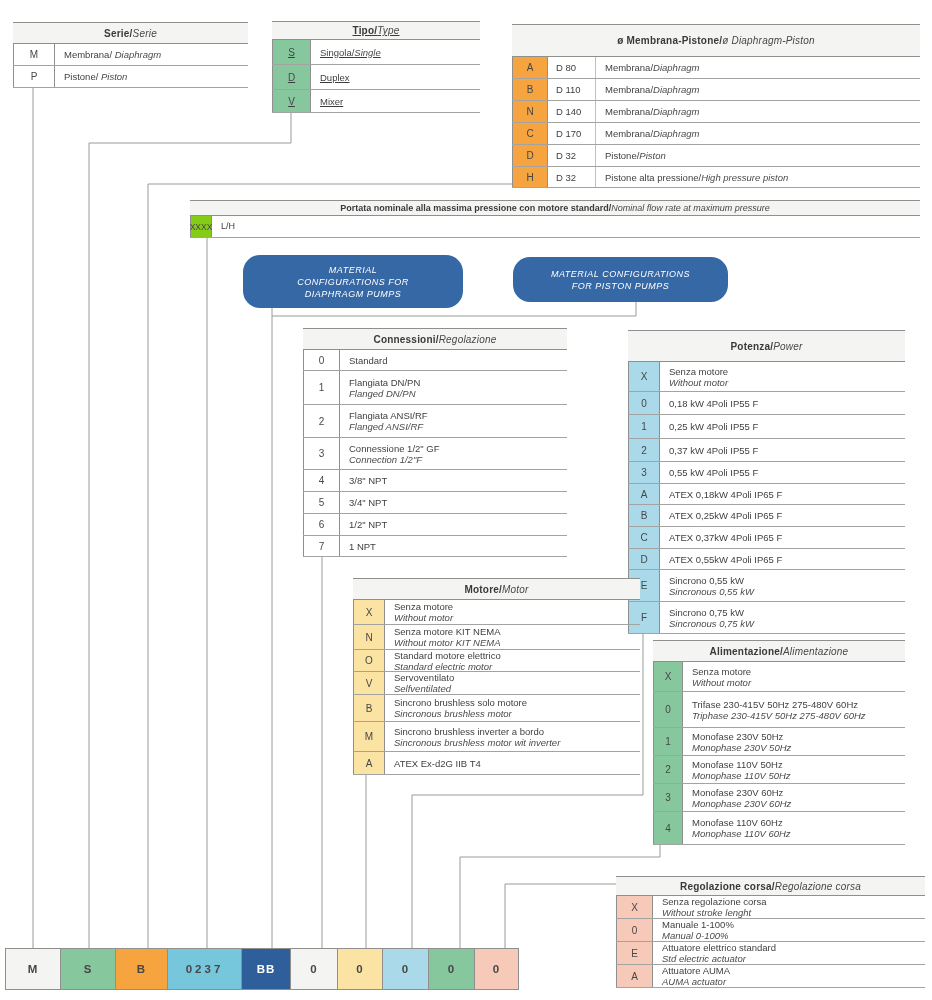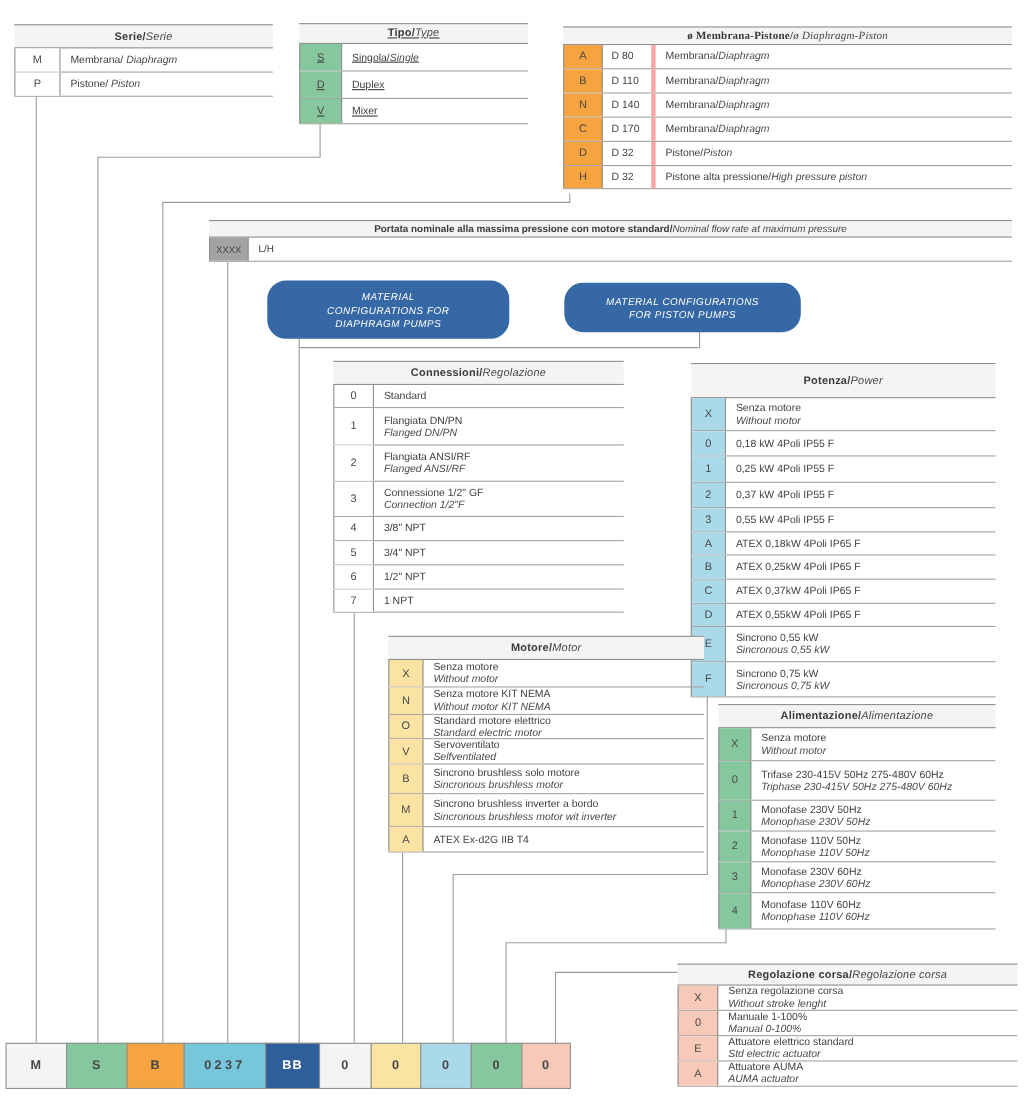--- a/index.html
+++ b/index.html
@@ -15,21 +15,21 @@
     font-size:10px;font-weight:bold;color:#3a3a3a;box-sizing:border-box;letter-spacing:.2px;white-space:nowrap;
   }
   .thead .en{font-style:italic;font-weight:normal;color:#474747;}
   .trow{display:flex;align-items:stretch;border-bottom:1px solid #a3a3a1;box-sizing:border-box;font-size:9.5px;}
   .ccell{
     border-left:1px solid #8f8f8d;border-right:1px solid #8f8f8d;
     display:flex;align-items:center;justify-content:center;
     font-size:10px;color:#474747;box-sizing:border-box;flex-shrink:0;
   }
   .scell{
-    border-right:4px solid #fca5a5;display:flex;align-items:center;
+    border-right:1px solid #fca5a5;display:flex;align-items:center;
     padding-left:8px;box-sizing:border-box;flex-shrink:0;color:#414141;
   }
   .dcell{
     flex:1;display:flex;flex-direction:column;justify-content:center;
     padding-left:9px;line-height:11px;color:#3f3f3f;box-sizing:border-box;
   }
   .dcell .inline{display:block;}
   .dcell .en,.dcell .l2{font-style:italic;color:#4b4b4b;}
   .pill{
     position:absolute;background:#3568a4;border-radius:17px;color:#fff;
@@ -110,21 +110,21 @@
           </div>
         </div>
         <div class="trow" style="height: 23px;">
           <div class="ccell" style="width: 39px; background: rgb(135, 199, 158);">V</div>
           <div class="dcell">
             <span class="l1">Mixer</span>
           </div>
         </div>
       </div>
       <div class="tbl" style="left: 512px; top: 24px; width: 408px;">
-        <div class="thead" style="height: 17px; font-family: Liberation Serif, serif;">
+        <div class="thead" style="height: 33px;">
           <span class="it">ø Membrana-Pistone/</span>
           <span class="en">ø Diaphragm-Piston</span>
         </div>
         <div class="trow" style="height: 22px;">
           <div class="ccell" style="width: 36px; background: rgb(245, 164, 64);">A</div>
           <div class="scell" style="width: 48px; font-size: 9.5px;">D 80</div>
           <div class="dcell">
             <span class="inline"><span>Membrana/</span><span class="en">Diaphragm</span></span>
           </div>
         </div>
@@ -432,21 +432,21 @@
           </div>
         </div>
       </div>
     </div>
 
   <div id="portata-head">
     <span class="it">Portata nominale alla massima pressione con motore standard/ </span>
     <span class="en">Nominal flow rate at maximum pressure</span>
   </div>
   <div id="portata-row">
-    <div class="ccell" id="xxxx-cell" style="width: 36px; font-size: 8.5px; background: #a3a3a3;">XXXX</div>
+    <div class="ccell" id="xxxx-cell" style="width: 22px; font-size: 8.5px; background: #84cc16;">XXXX</div>
     <div class="dcell" style="justify-content:center;">L/H</div>
   </div>
 
   <div class="pill" style="left:513px;top:257px;width:215px;height:45px;">
     <span>MATERIAL CONFIGURATIONS</span>
     <span>FOR PISTON PUMPS</span>
   </div>
   <div class="pill" style="left:243px;top:255px;width:220px;height:53px;">
     <span>MATERIAL</span>
     <span>CONFIGURATIONS FOR</span>

